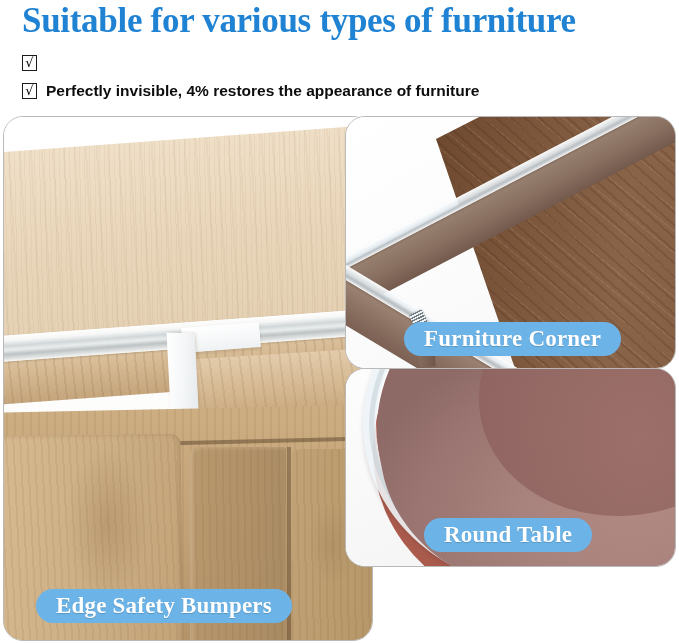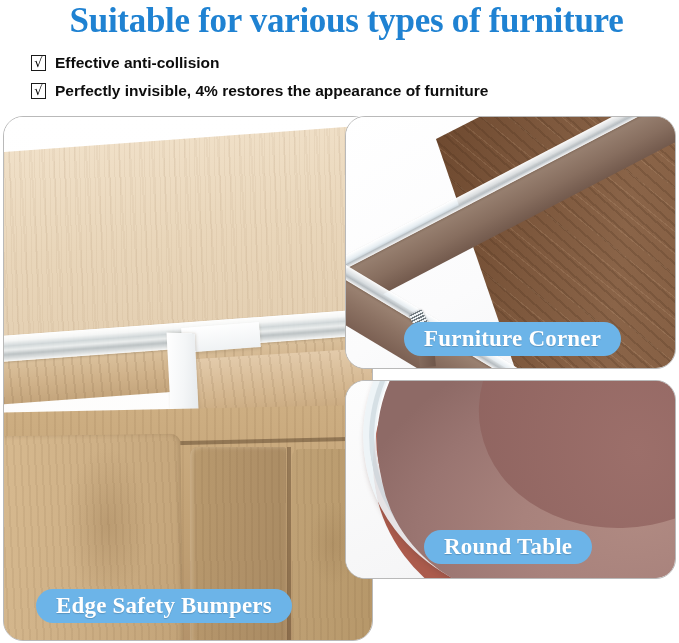--- a/index.html
+++ b/index.html
@@ -8,22 +8,21 @@
     width: 679px;
     height: 643px;
     background: #ffffff;
     font-family: "Liberation Sans", sans-serif;
     overflow: hidden;
     position: relative;
   }
 
   
   .header {
-    padding: 0 17px;
-    text-align: center;
+    padding: 0 8px;
   }
 
   .page-title {
     font-family: "Liberation Serif", serif;
     font-weight: bold;
     font-size: 35px;
     line-height: 40px;
     color: #1f82d2;
     letter-spacing: -0.3px;
     padding-top: 1px;
@@ -79,21 +78,21 @@
   .panel {
     position: absolute;
     border: 1px solid #b9b9b9;
     border-radius: 20px;
     overflow: hidden;
     background: #fdfdfd;
   }
 
   .panel-left   { left: 0px;   top: 0px;   width: 370px; height: 525px; }
   .panel-tr     { left: 342px; top: 0px;   width: 331px; height: 253px; }
-  .panel-br     { left: 342px; top: 264px; width: 331px; height: 199px; }
+  .panel-br     { left: 342px; top: 252px; width: 331px; height: 199px; }
 
   .scene { position: absolute; inset: 0; overflow: hidden; }
 
   
   .badge {
     position: absolute;
     background: #6cb4e8;
     border-radius: 20px;
     color: #ffffff;
     font-family: "Liberation Serif", serif;
@@ -417,21 +416,20 @@
 </head>
 <body>
 
 <div class="header">
   <div class="page-title">Suitable for various types of furniture</div>
 
   <div class="bullet-list">
 
     <div class="bullet-row">
       <span class="checkbox-icon">√</span>
-      <span class="bullet-text">Effective anti-collision</span>
     </div>
 
     <div class="bullet-row">
       <span class="checkbox-icon">√</span>
       <span class="bullet-text">Perfectly invisible, 4% restores the appearance of furniture</span>
     </div>
 
   </div>
 </div>
 

